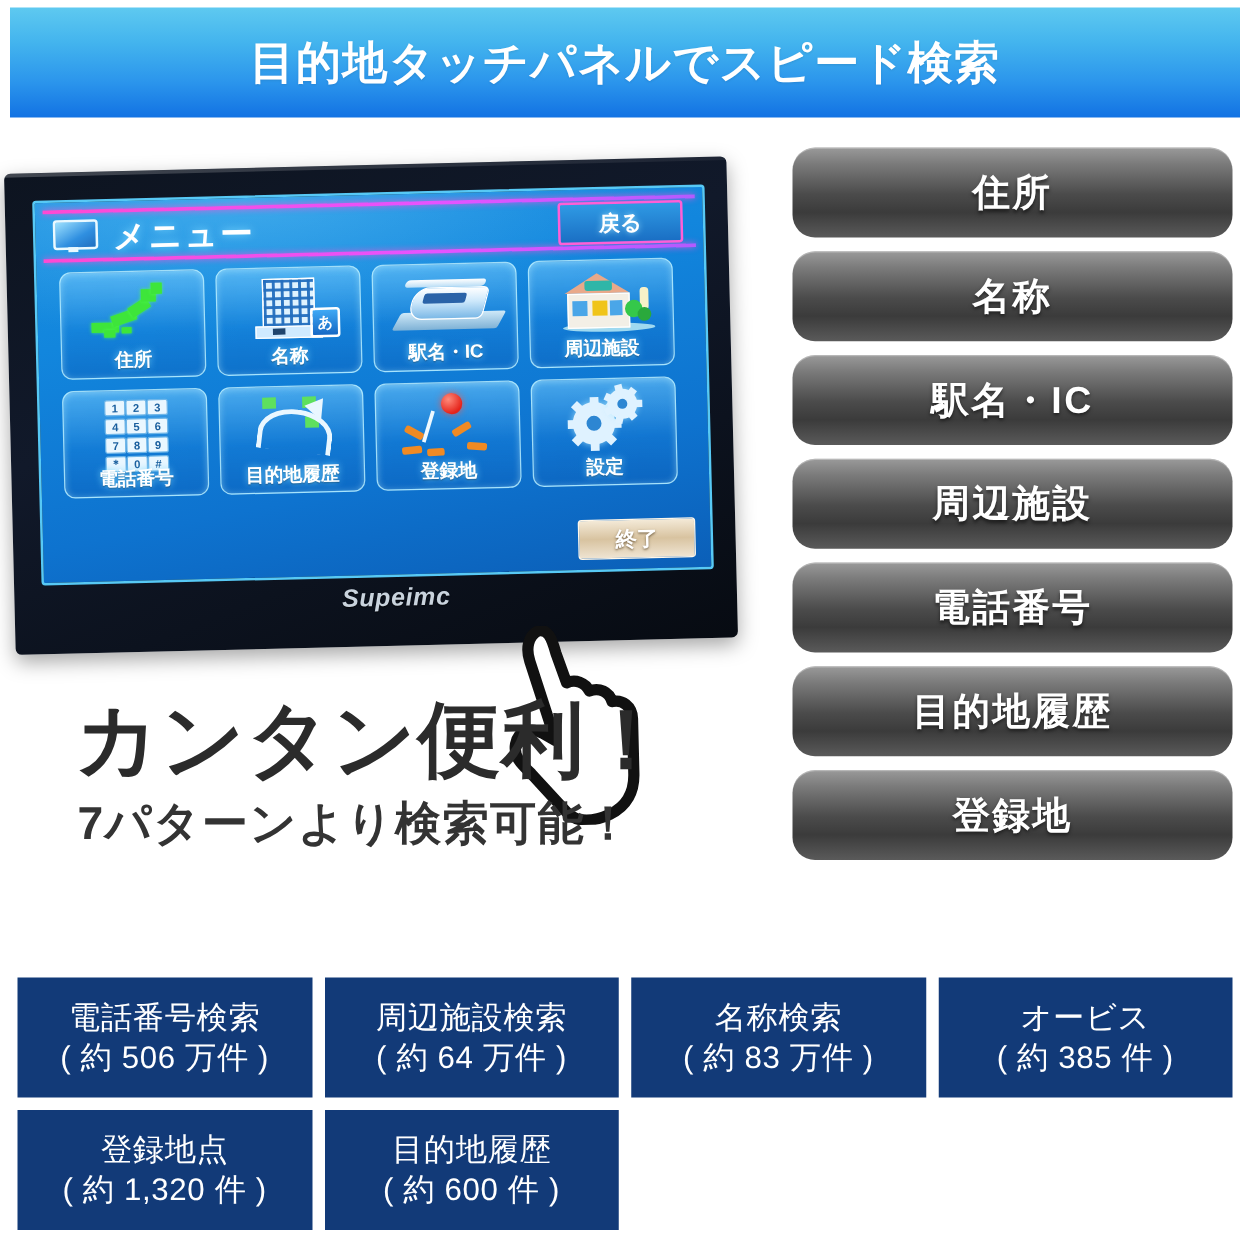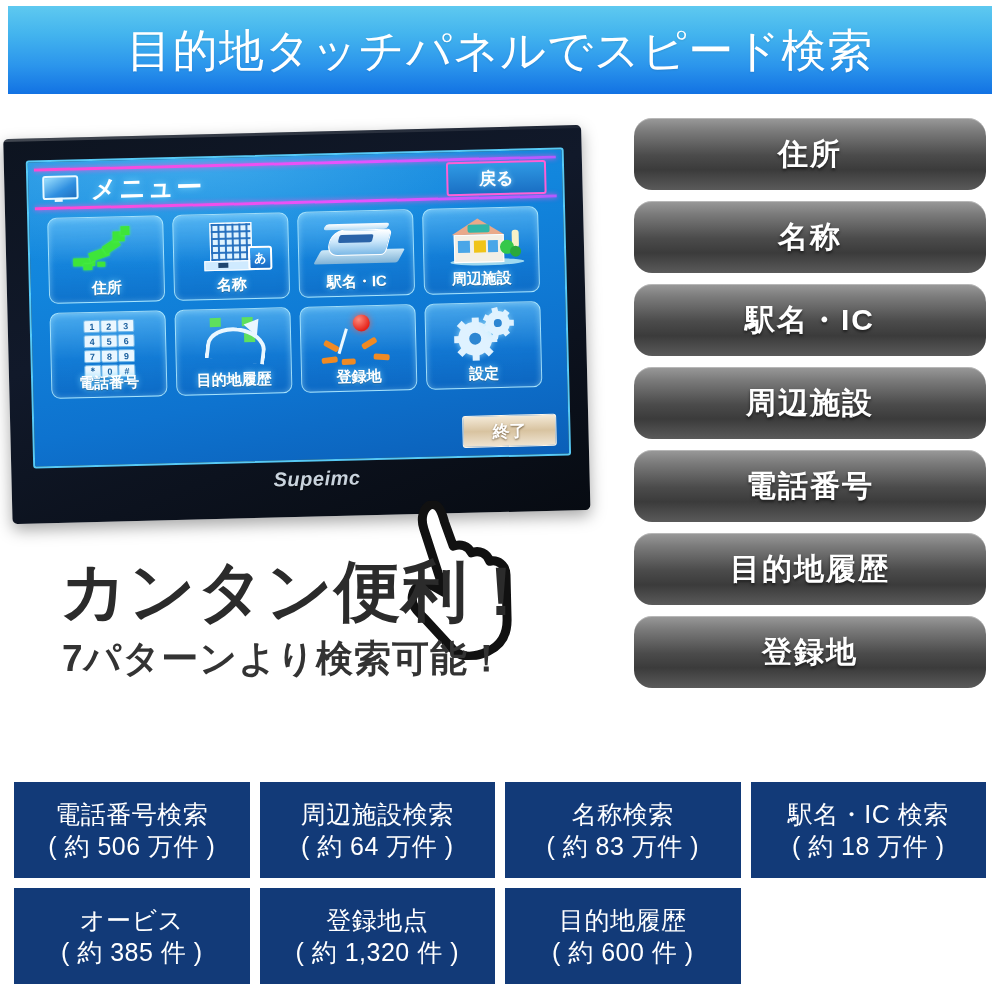--- a/index.html
+++ b/index.html
@@ -22,22 +22,22 @@
     top: 6px;
     width: 984px;
     height: 88px;
     background: linear-gradient(180deg, #5ec9f0 0%, #43b4ee 32%, #2b95ec 68%, #1272e3 100%);
     display: flex;
     align-items: center;
     justify-content: center;
   }
   .header-title {
     color: #ffffff;
-    font-size: 45px;
-    font-weight: normal;
+    font-size: 36px;
+    font-weight: bold;
     letter-spacing: 1px;
     line-height: 1;
     white-space: nowrap;
     text-shadow: 0 1px 2px rgba(0,0,0,0.10);
   }
 
   
   .left-col {
     position: absolute;
     left: 0px;
@@ -623,24 +623,20 @@
   </div>
   <div class="stat-cell">
     <div class="stat-title">周辺施設検索</div>
     <div class="stat-count">( 約 64 万件 )</div>
   </div>
   <div class="stat-cell">
     <div class="stat-title">名称検索</div>
     <div class="stat-count">( 約 83 万件 )</div>
   </div>
   <div class="stat-cell">
-    <div class="stat-title">駅名・IC 検索</div>
-    <div class="stat-count">( 約 18 万件 )</div>
-  </div>
-  <div class="stat-cell">
     <div class="stat-title">オービス</div>
     <div class="stat-count">( 約 385 件 )</div>
   </div>
   <div class="stat-cell">
     <div class="stat-title">登録地点</div>
     <div class="stat-count">( 約 1,320 件 )</div>
   </div>
   <div class="stat-cell">
     <div class="stat-title">目的地履歴</div>
     <div class="stat-count">( 約 600 件 )</div>

